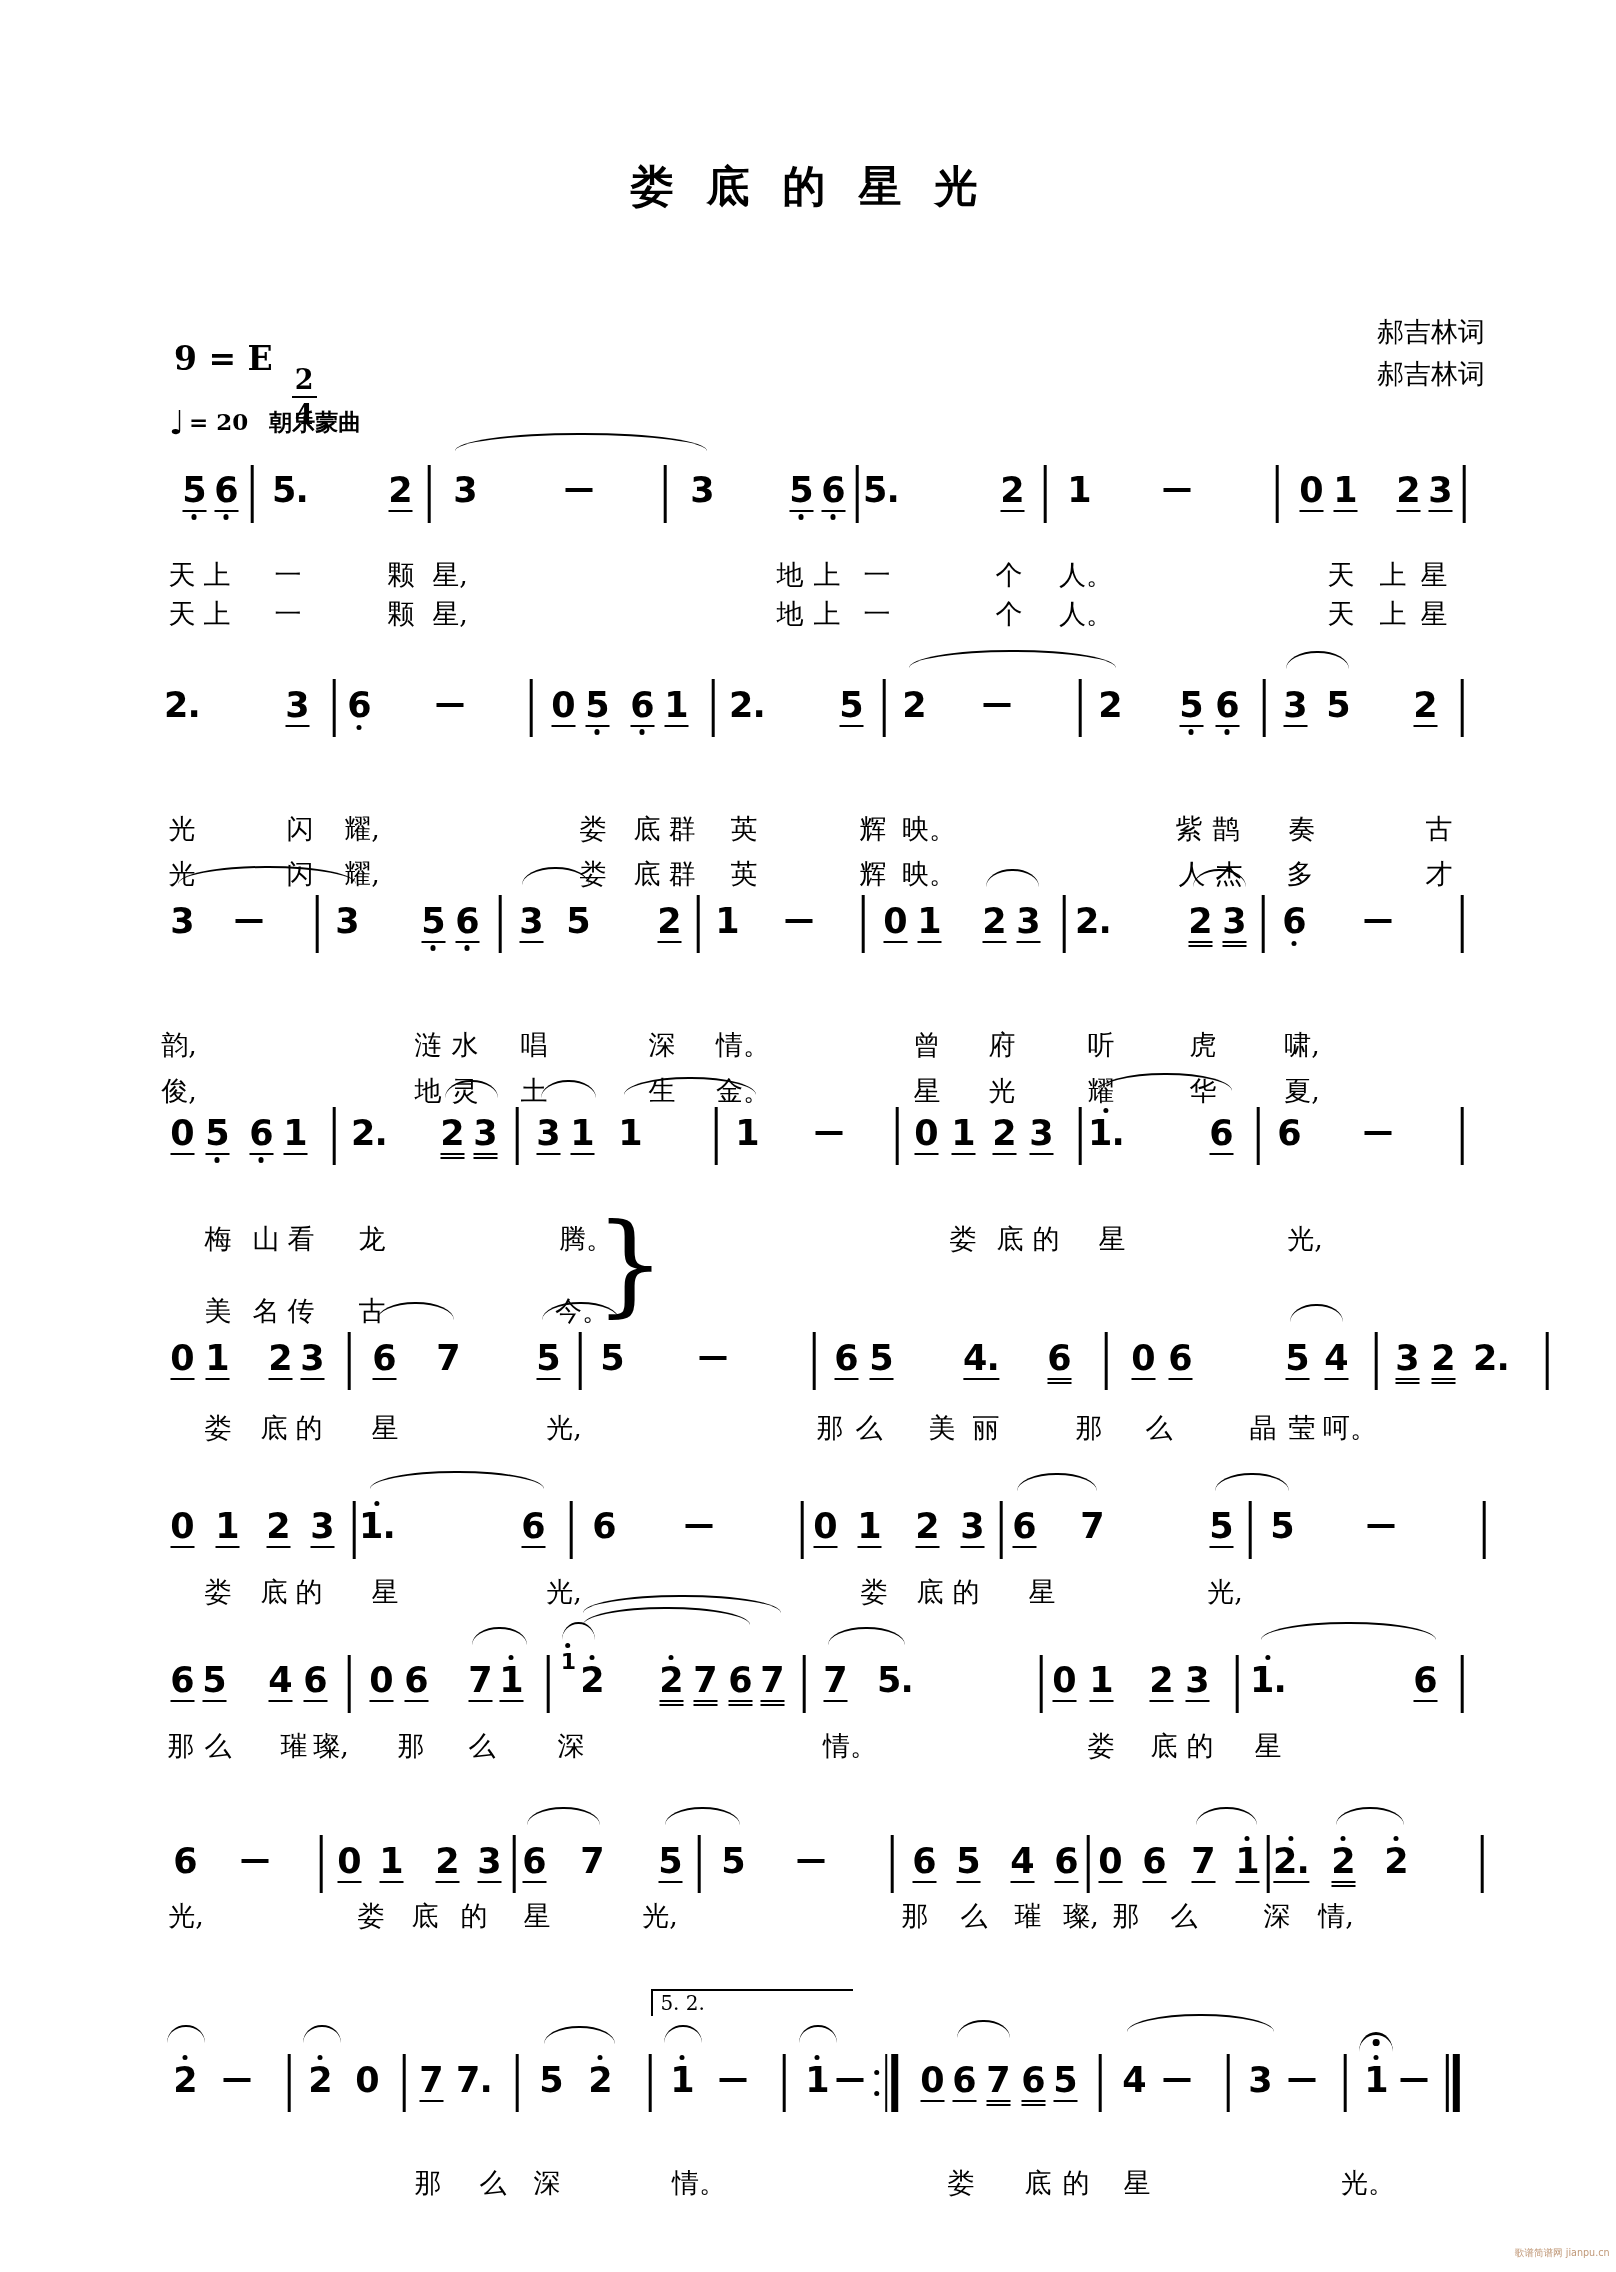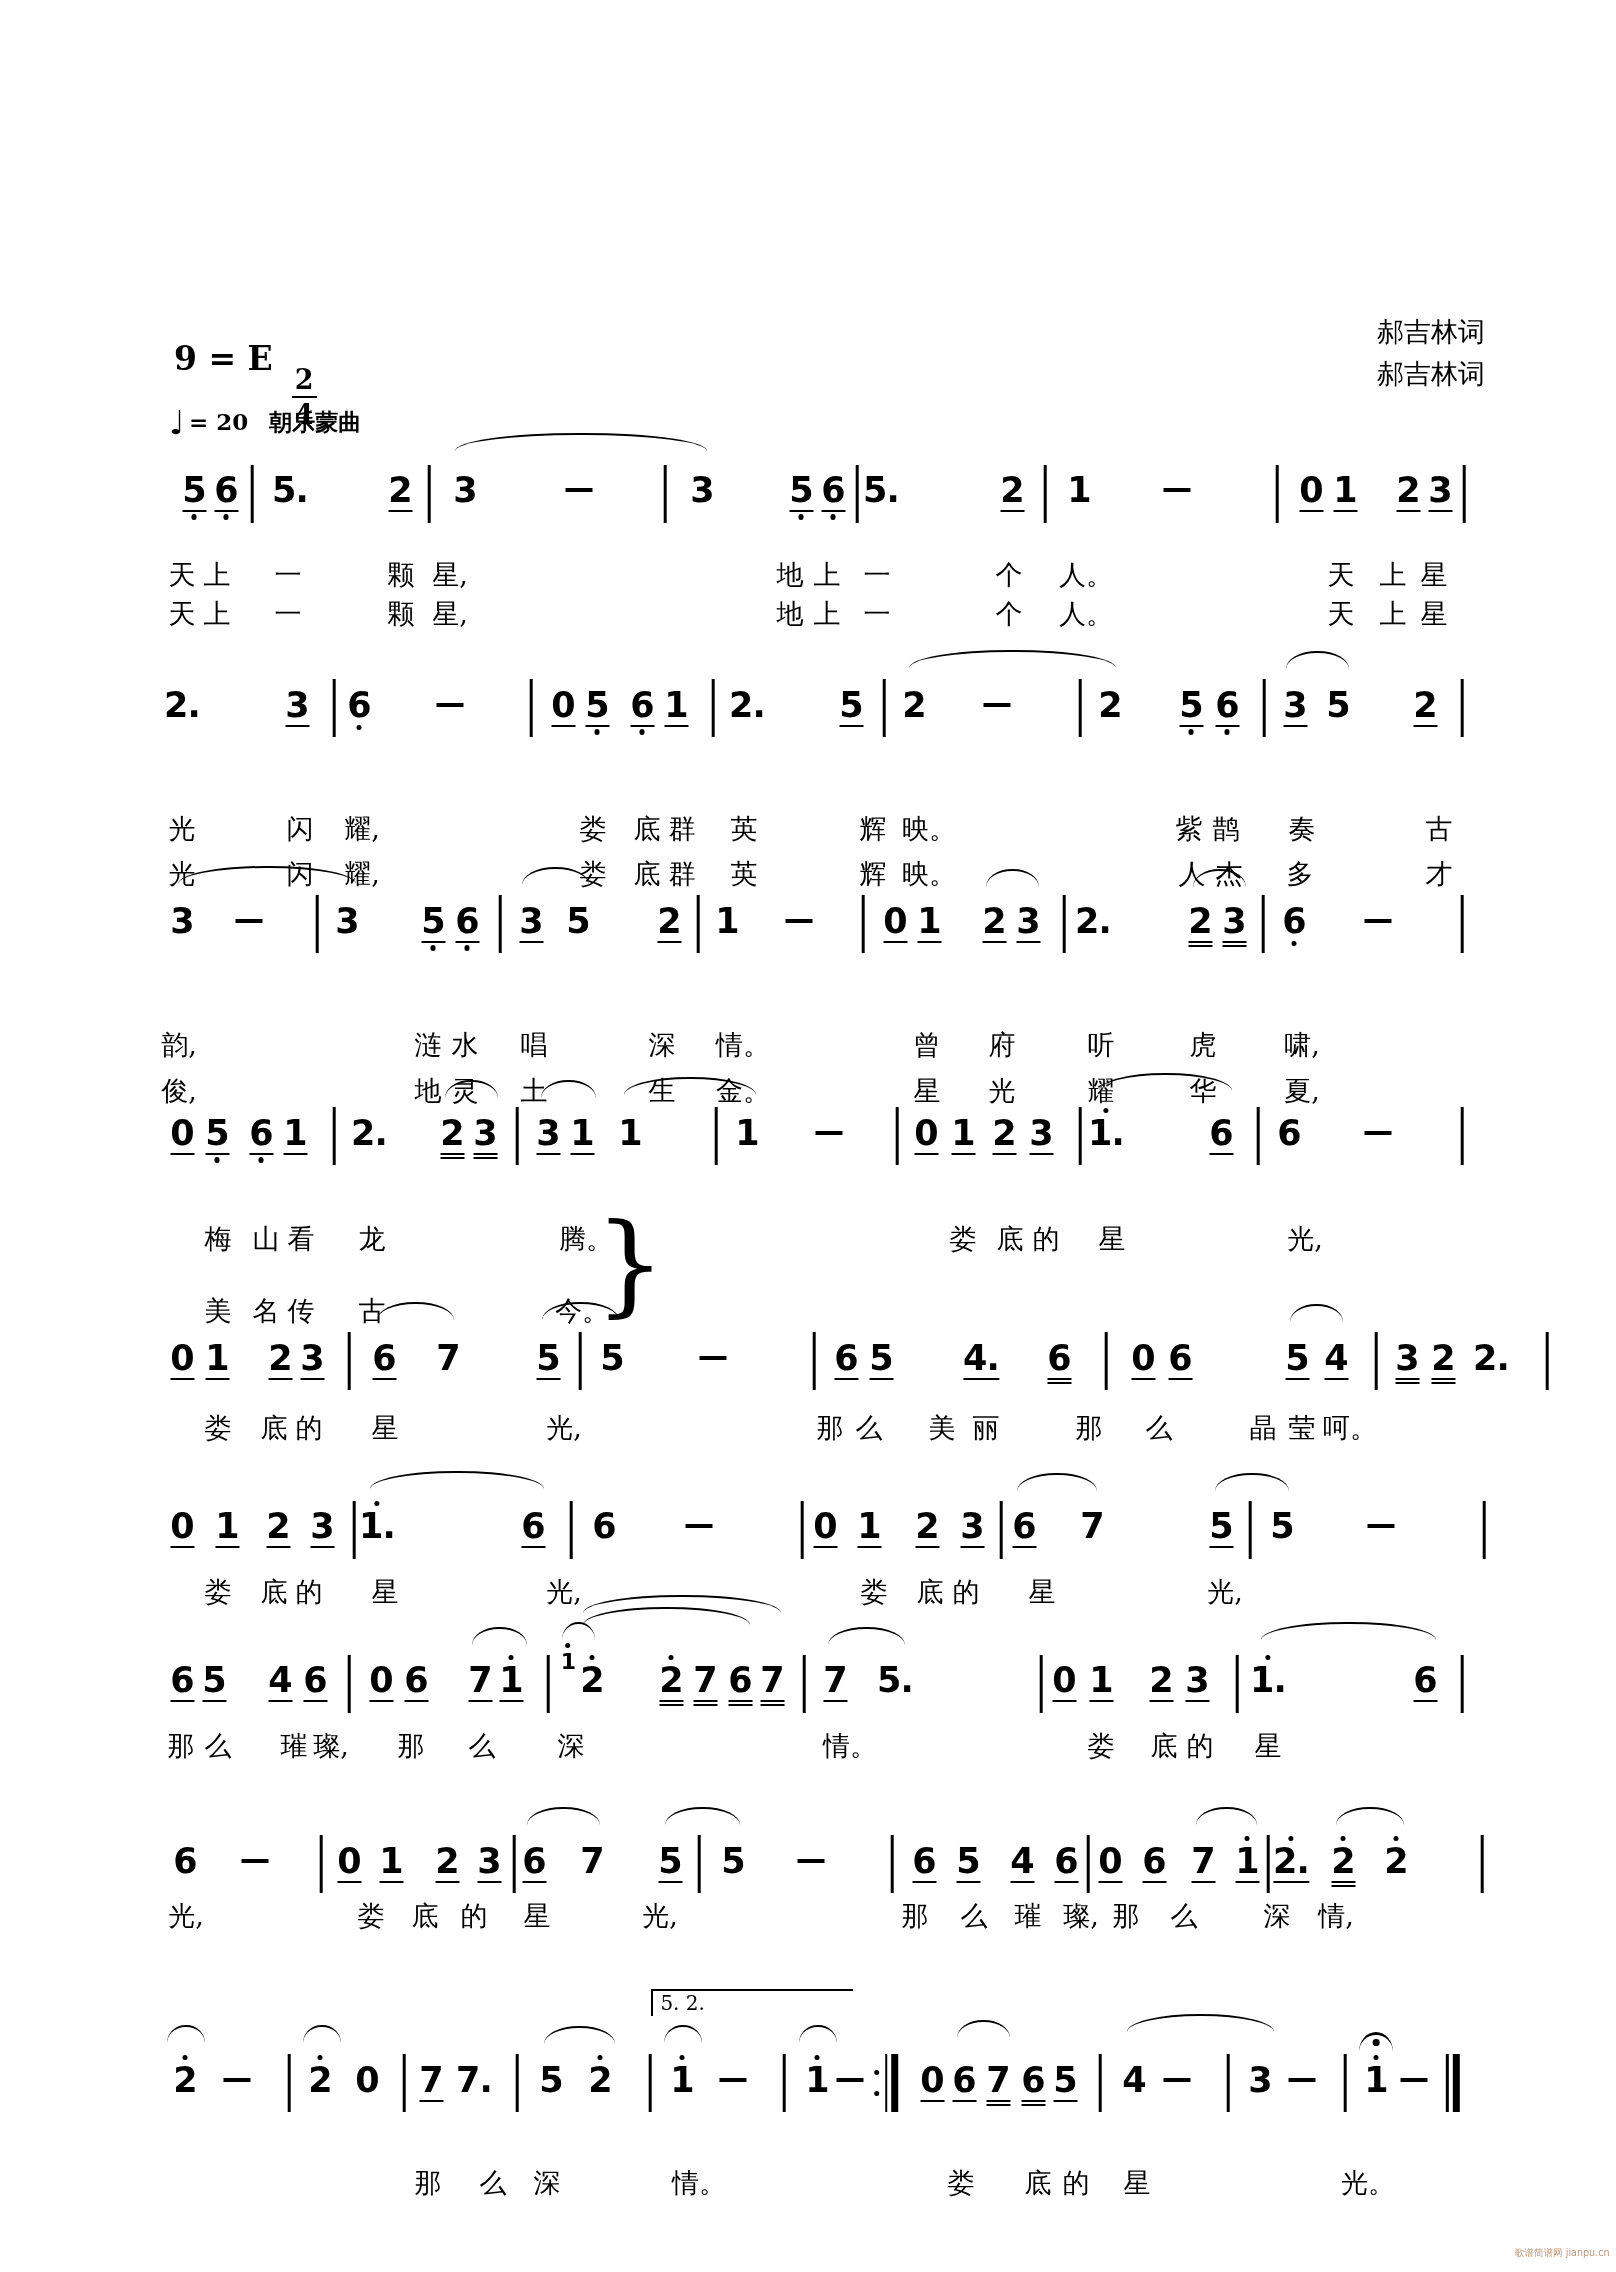--- a/index.html
+++ b/index.html
@@ -43,20 +43,21 @@
   .rep .thick{width:6.7px;background:#000;}
   .finb{position:absolute;display:flex;align-items:stretch;height:58px;transform:translateX(-50%);}
   .finb .thin{width:2.6px;background:#000;margin-right:4.4px;}
   .finb .thick{width:7.4px;background:#000;}
   .watermark{position:absolute;right:7.4px;top:2248px;font:9.6px/1 "DejaVu Sans",sans-serif;color:#c09878;}
 </style>
 </head>
 <body>
 
 <div class="sheet">
+  <div class="title">娄 底 的 星 光</div>
 
   <div class="keysig">
     <span>9 = E</span><span class="frac">
         <span class="fn">2</span>
         <span class="fd">4</span>
       </span>
   </div>
 
   <div class="tempo">
     <span class="tnote">♩</span><span>= 20</span><span class="mood">朝乐蒙曲</span>

